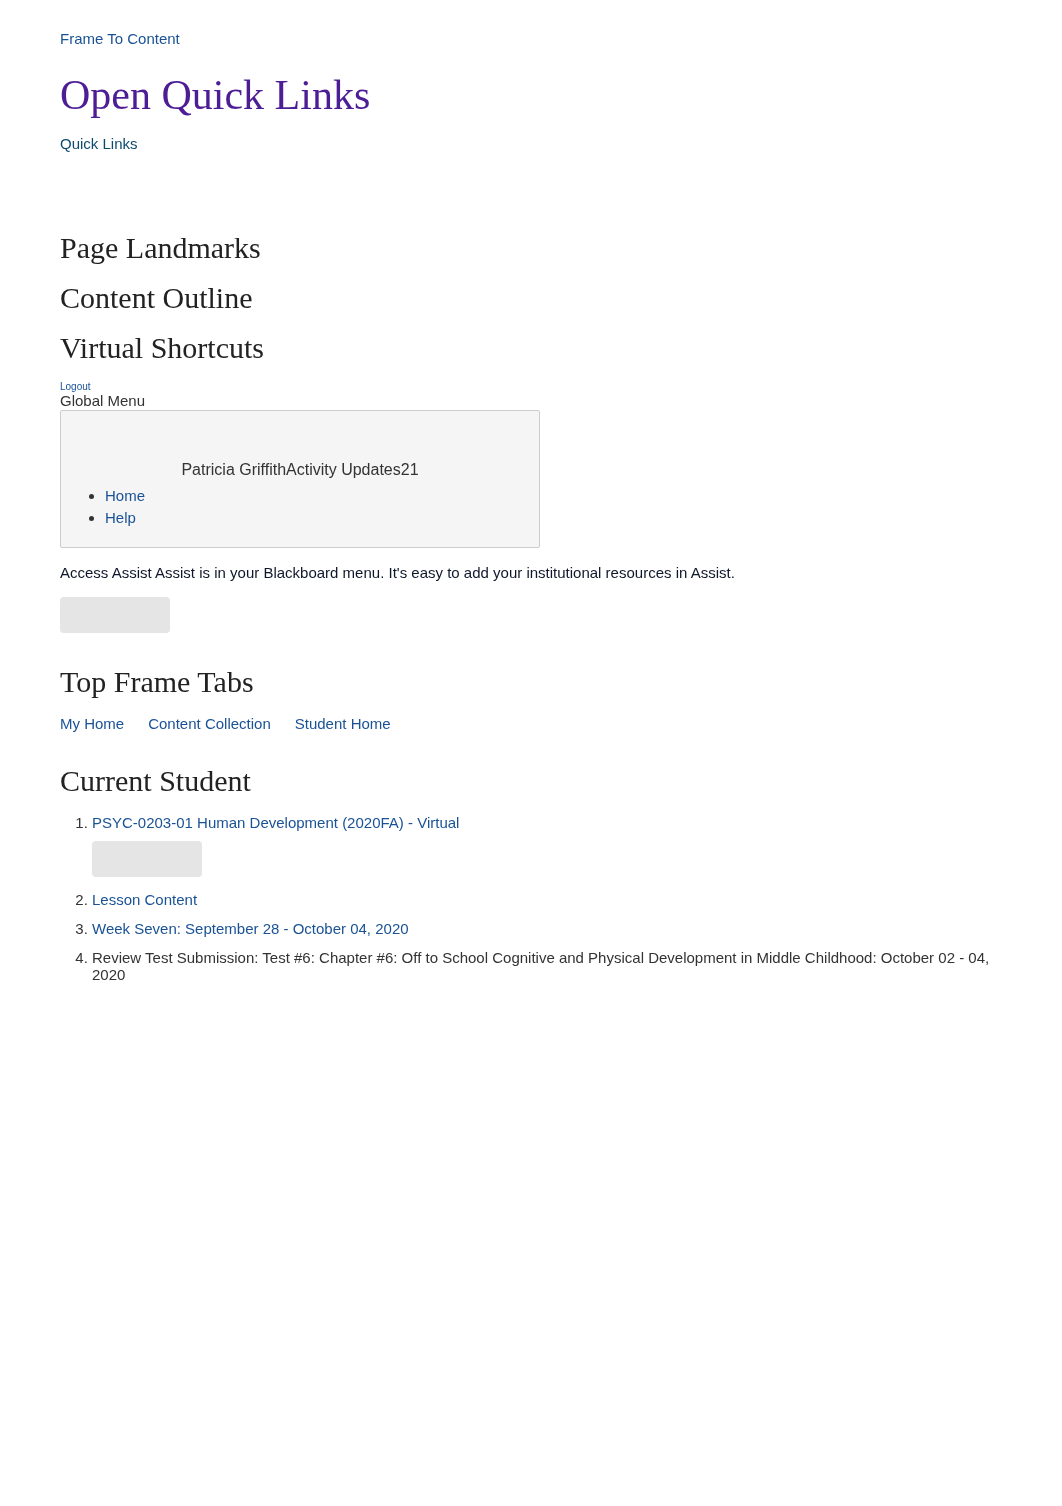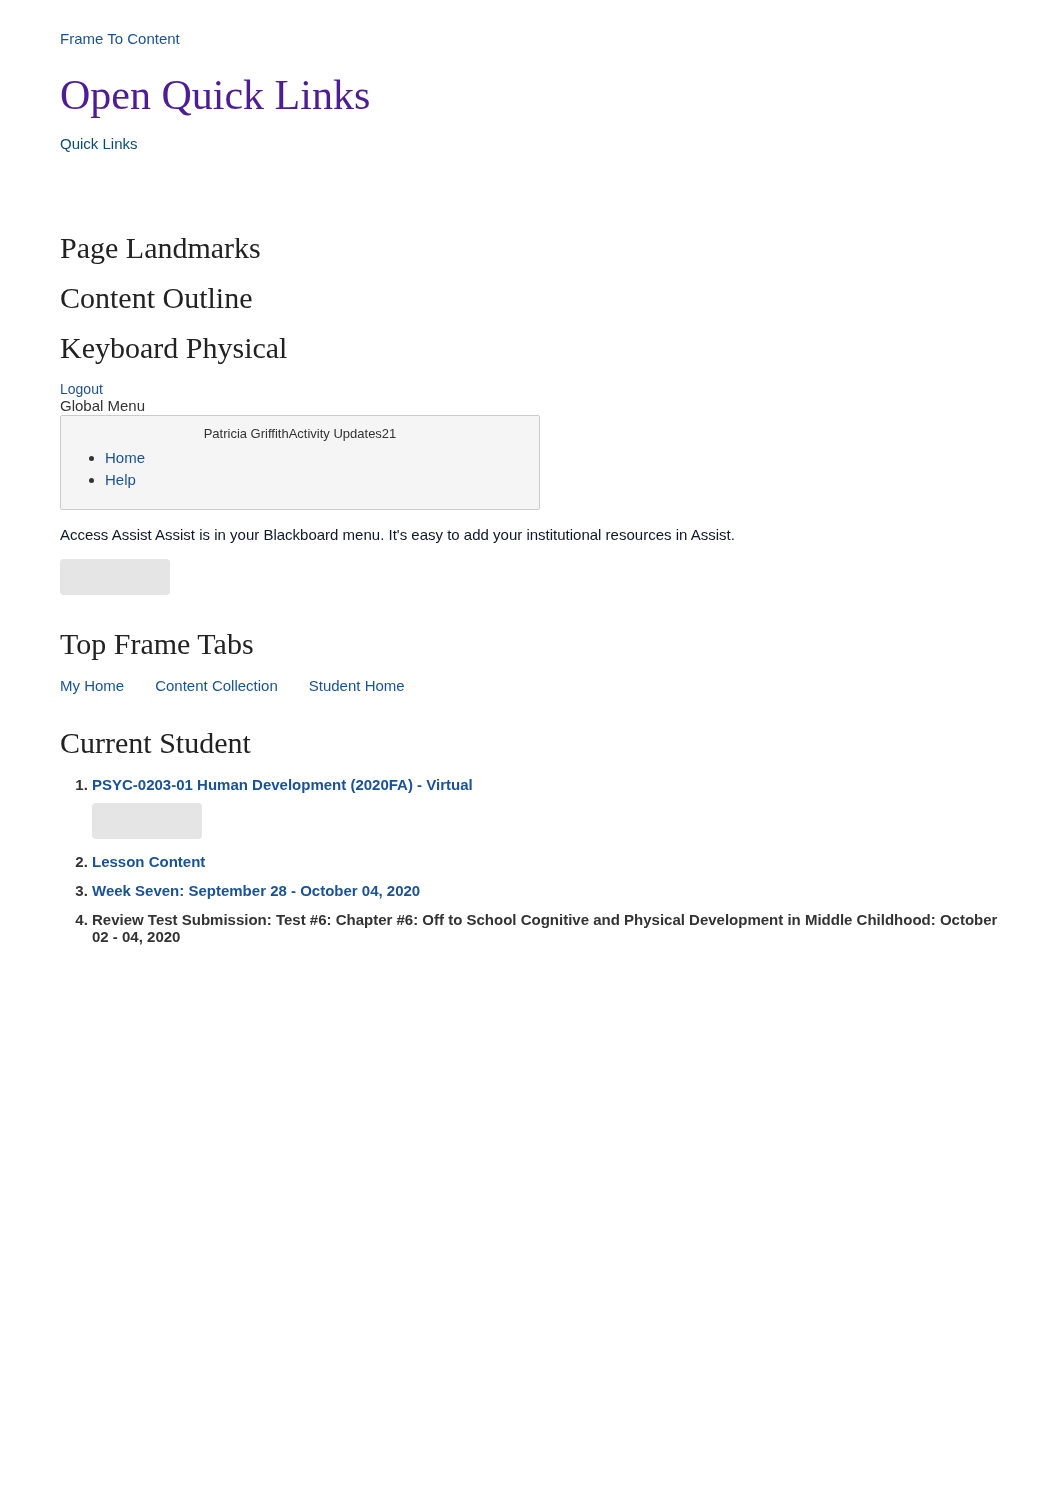--- a/index.html
+++ b/index.html
@@ -48,21 +48,21 @@
       font-weight: normal;
       color: #222;
       margin-bottom: 16px;
       margin-top: 8px;
       font-family: Georgia, serif;
     }
 
     .logout-link {
       color: #1a5296;
       text-decoration: none;
-      font-size: 14px;
+      font-size: 10px;
       font-family: Arial, sans-serif;
       display: block;
     }
 
     .global-menu-label {
       font-size: 15px;
       font-family: Arial, sans-serif;
       color: #333;
       margin-bottom: 12px;
     }
@@ -70,25 +70,26 @@
     .global-menu-box {
       border: 1px solid #ccc;
       background: #f5f5f5;
       padding: 10px 16px 16px 16px;
       margin-bottom: 16px;
       max-width: 480px;
       border-radius: 2px;
     }
 
     .menu-user-info {
-      font-size: 13px;
+      font-size: 16px;
       font-family: Arial, sans-serif;
       color: #333;
       text-align: center;
       margin-bottom: 8px;
+      margin-top: 40px;
     }
 
     .menu-list {
       list-style: disc;
       padding-left: 28px;
     }
 
     .menu-list li {
       margin-bottom: 4px;
     }
@@ -116,42 +117,41 @@
       opacity: 0.5;
     }
 
     .top-frame-section {
       margin-top: 8px;
       margin-bottom: 8px;
     }
 
     .top-frame-tabs {
       display: flex;
-      gap: 31px;
+      gap: 24px;
       margin-bottom: 32px;
       font-family: Arial, sans-serif;
       font-size: 15px;
     }
 
     .tab-link {
       color: #1a5296;
       text-decoration: none;
     }
 
     .current-location-section {
       margin-top: 8px;
     }
 
     .breadcrumb-list {
       list-style: decimal;
       padding-left: 32px;
       margin-top: 13px;
       font-family: Arial, sans-serif;
       font-size: 15px;
-      font-weight: bold;
     }
 
     .breadcrumb-list li {
       margin-bottom: 12px;
       color: #333;
     }
 
     .breadcrumb-list li a {
       color: #1a5296;
       text-decoration: none;
@@ -185,21 +185,21 @@
 
 <a class="quick-links-link" href="#">Quick Links</a>
 
 <div class="divider-space"></div>
 
 <div class="sections-block">
   <h2 class="section-heading">Page Landmarks</h2>
 
   <h2 class="section-heading">Content Outline</h2>
 
-  <h2 class="section-heading">Keyboard Physical</h2>
+  <h2 class="section-heading">Virtual Shortcuts</h2>
 </div>
 
 <a class="logout-link" href="#">Logout</a>
 
 <span class="global-menu-label">Global Menu</span>
 
 <div class="global-menu-box">
   <div class="menu-user-info">Patricia GriffithActivity Updates21</div>
   <ul class="menu-list">
     <li>

